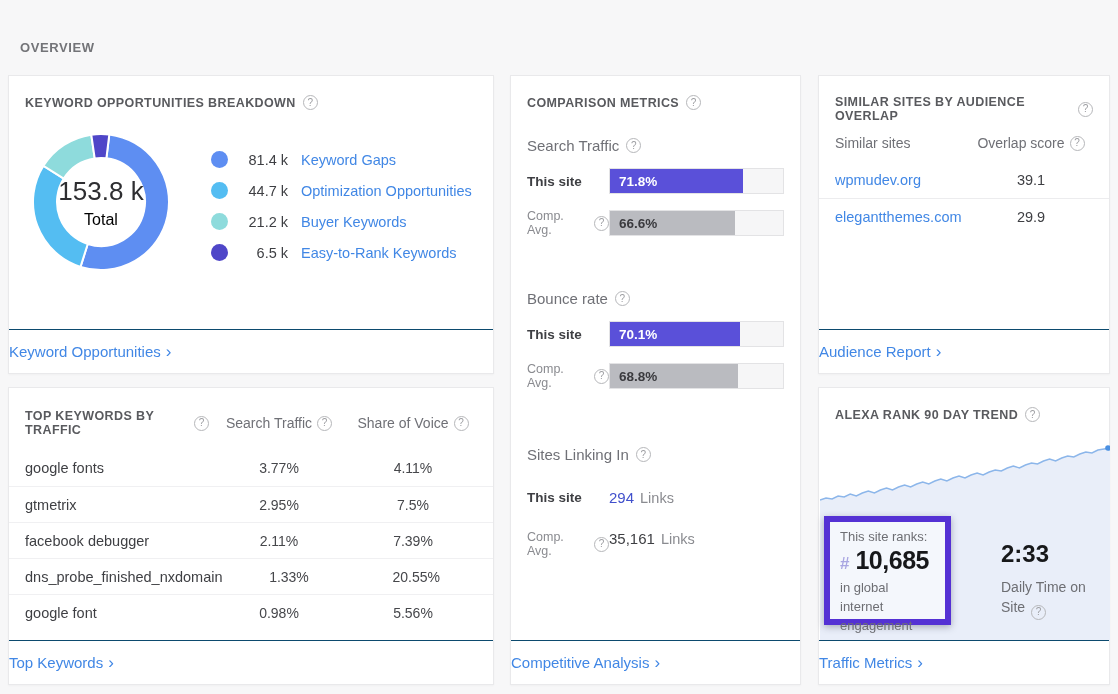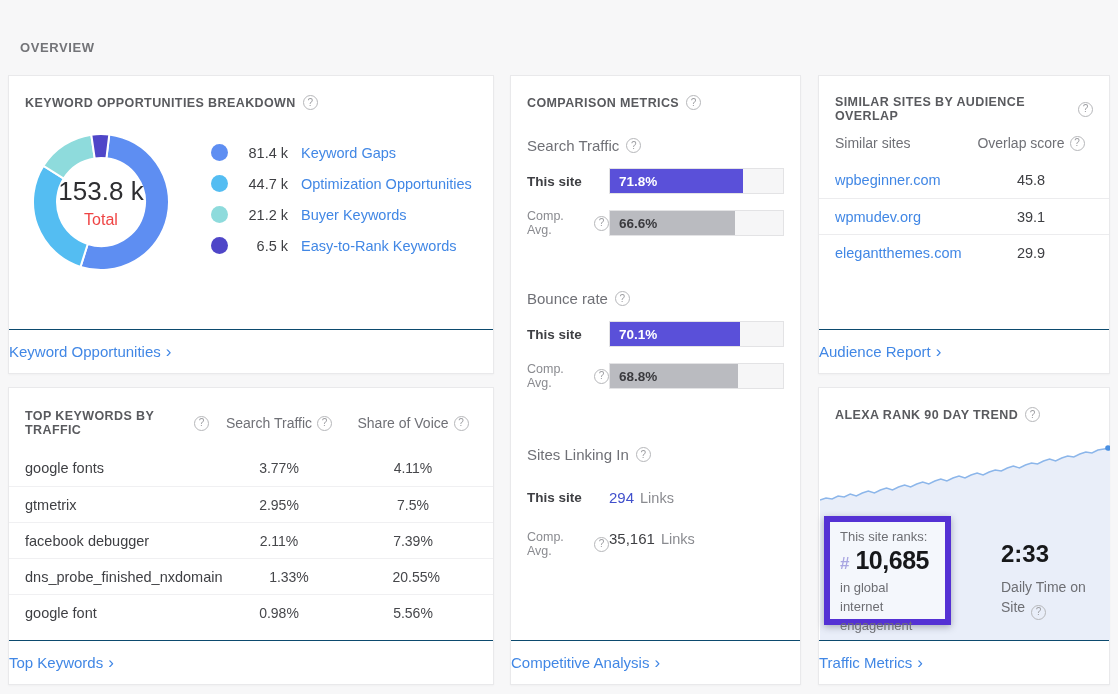--- a/index.html
+++ b/index.html
@@ -30,22 +30,22 @@
   .footer-link { font-size:15px; color:#4187e5; text-decoration:none; cursor:pointer;
     display:flex; align-items:center; gap:5px; }
   .footer-link .chev { font-size:17px; line-height:1; margin-top:-1px; }
 
   
   .ko-body { display:flex; align-items:flex-start; padding:22px 16px 0 22px; }
   .donut-wrap { position:relative; width:140px; height:140px; flex:none; }
   .donut-center { position:absolute; inset:0; display:flex; flex-direction:column;
     align-items:center; justify-content:center; }
   .donut-total { font-size:26px; color:#2e2e31; }
-  .donut-total-label { font-size:16px; color:#ef4444; margin-top:4px; }
-  .legend { margin-left:40px; margin-top:5px; }
+  .donut-total-label { font-size:16px; color:#000000; margin-top:4px; }
+  .legend { margin-left:40px; margin-top:12px; }
   .legend-item { display:flex; align-items:center; height:31px; }
   .legend-dot { width:17px; height:17px; border-radius:50%; flex:none; }
   .legend-value { width:48px; text-align:right; font-size:14.5px; color:#3e3f43; margin-left:12px; }
   .legend-label { font-size:14.5px; color:#4187e5; margin-left:13px; text-decoration:none; cursor:pointer; }
 
   
   .tk-header { display:flex; padding:21px 16px 13px; }
   .tk-header .card-title { flex:1; }
   .tk-hcol { display:flex; align-items:center; justify-content:center; gap:5px;
     font-size:14px; color:#6f7076; }
@@ -287,24 +287,20 @@
     </div>
     <div class="ss-header">
       <span class="ss-h1">Similar sites</span>
       <span class="ss-h2">
         <span>Overlap score</span>
         <span class="qicon">?</span>
       </span>
     </div>
     <div>
         <div class="ss-row">
-          <a class="ss-site">wpbeginner.com</a>
-          <span class="ss-score">45.8</span>
-        </div>
-        <div class="ss-row">
           <a class="ss-site">wpmudev.org</a>
           <span class="ss-score">39.1</span>
         </div>
         <div class="ss-row">
           <a class="ss-site">elegantthemes.com</a>
           <span class="ss-score">29.9</span>
         </div>
       </div>
     <div class="card-footer">
       <a class="footer-link">

